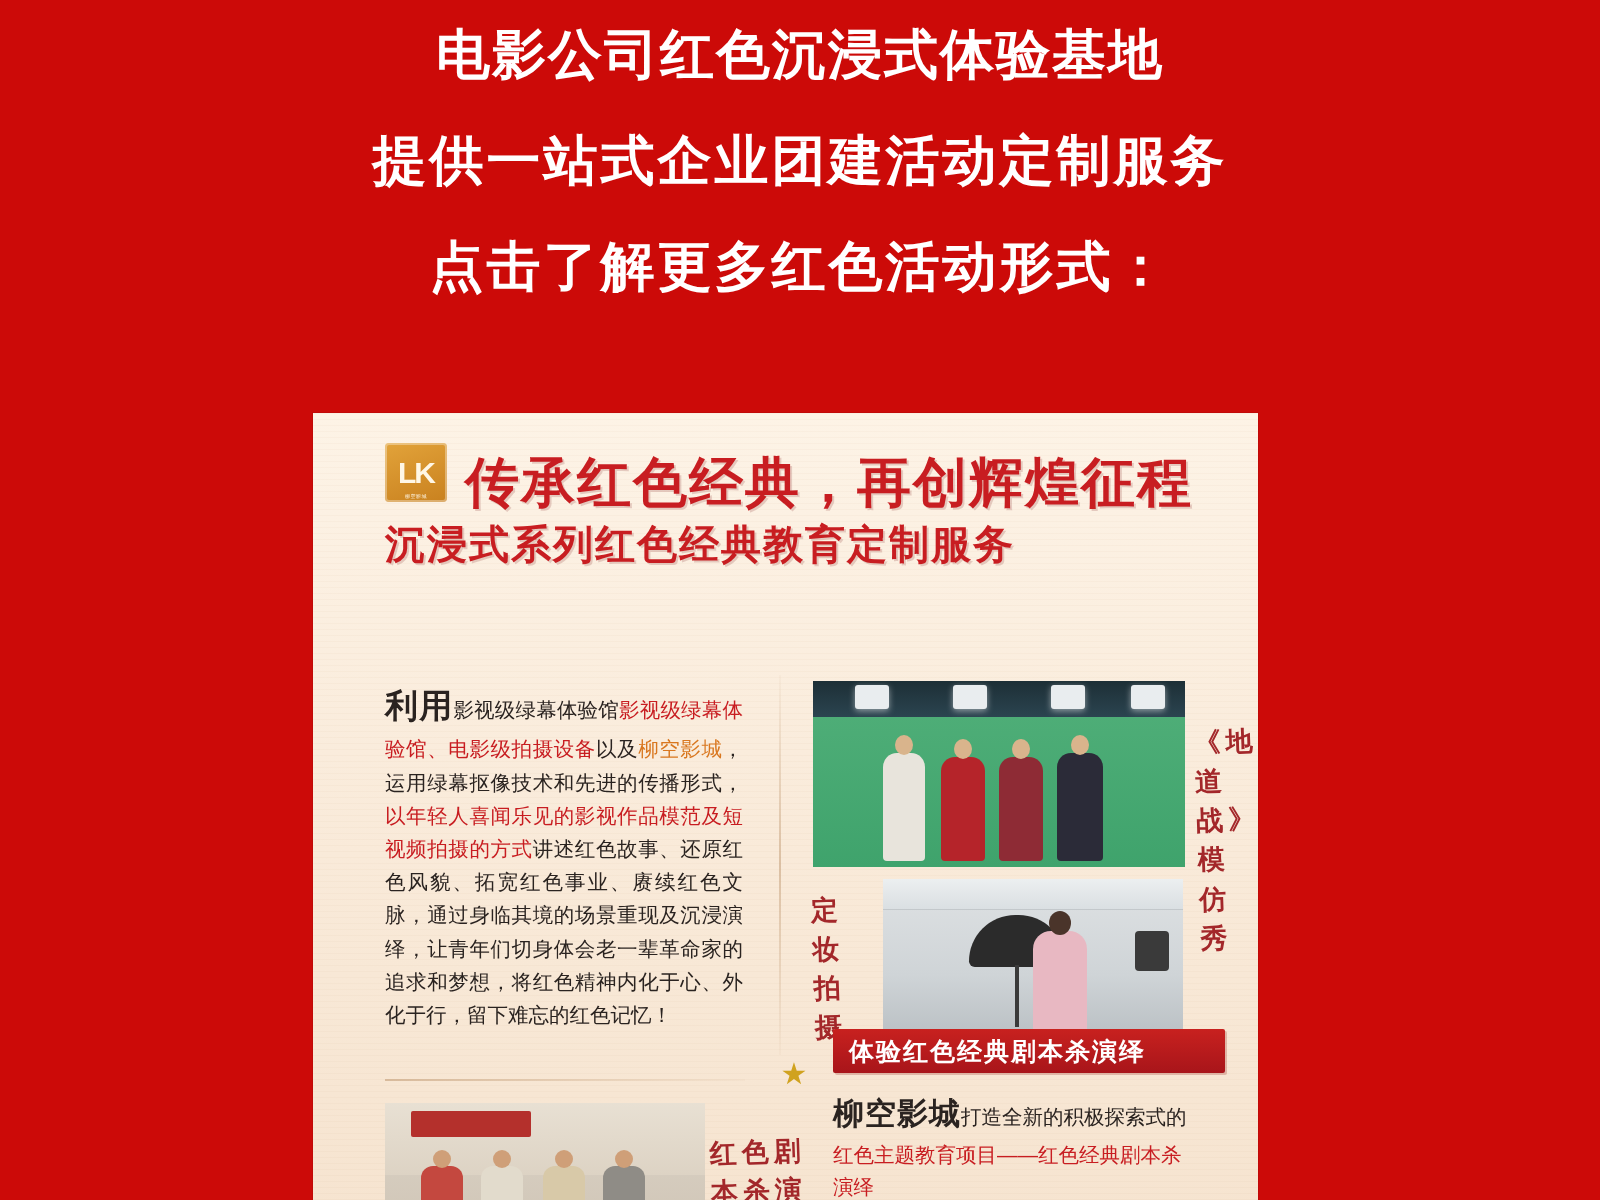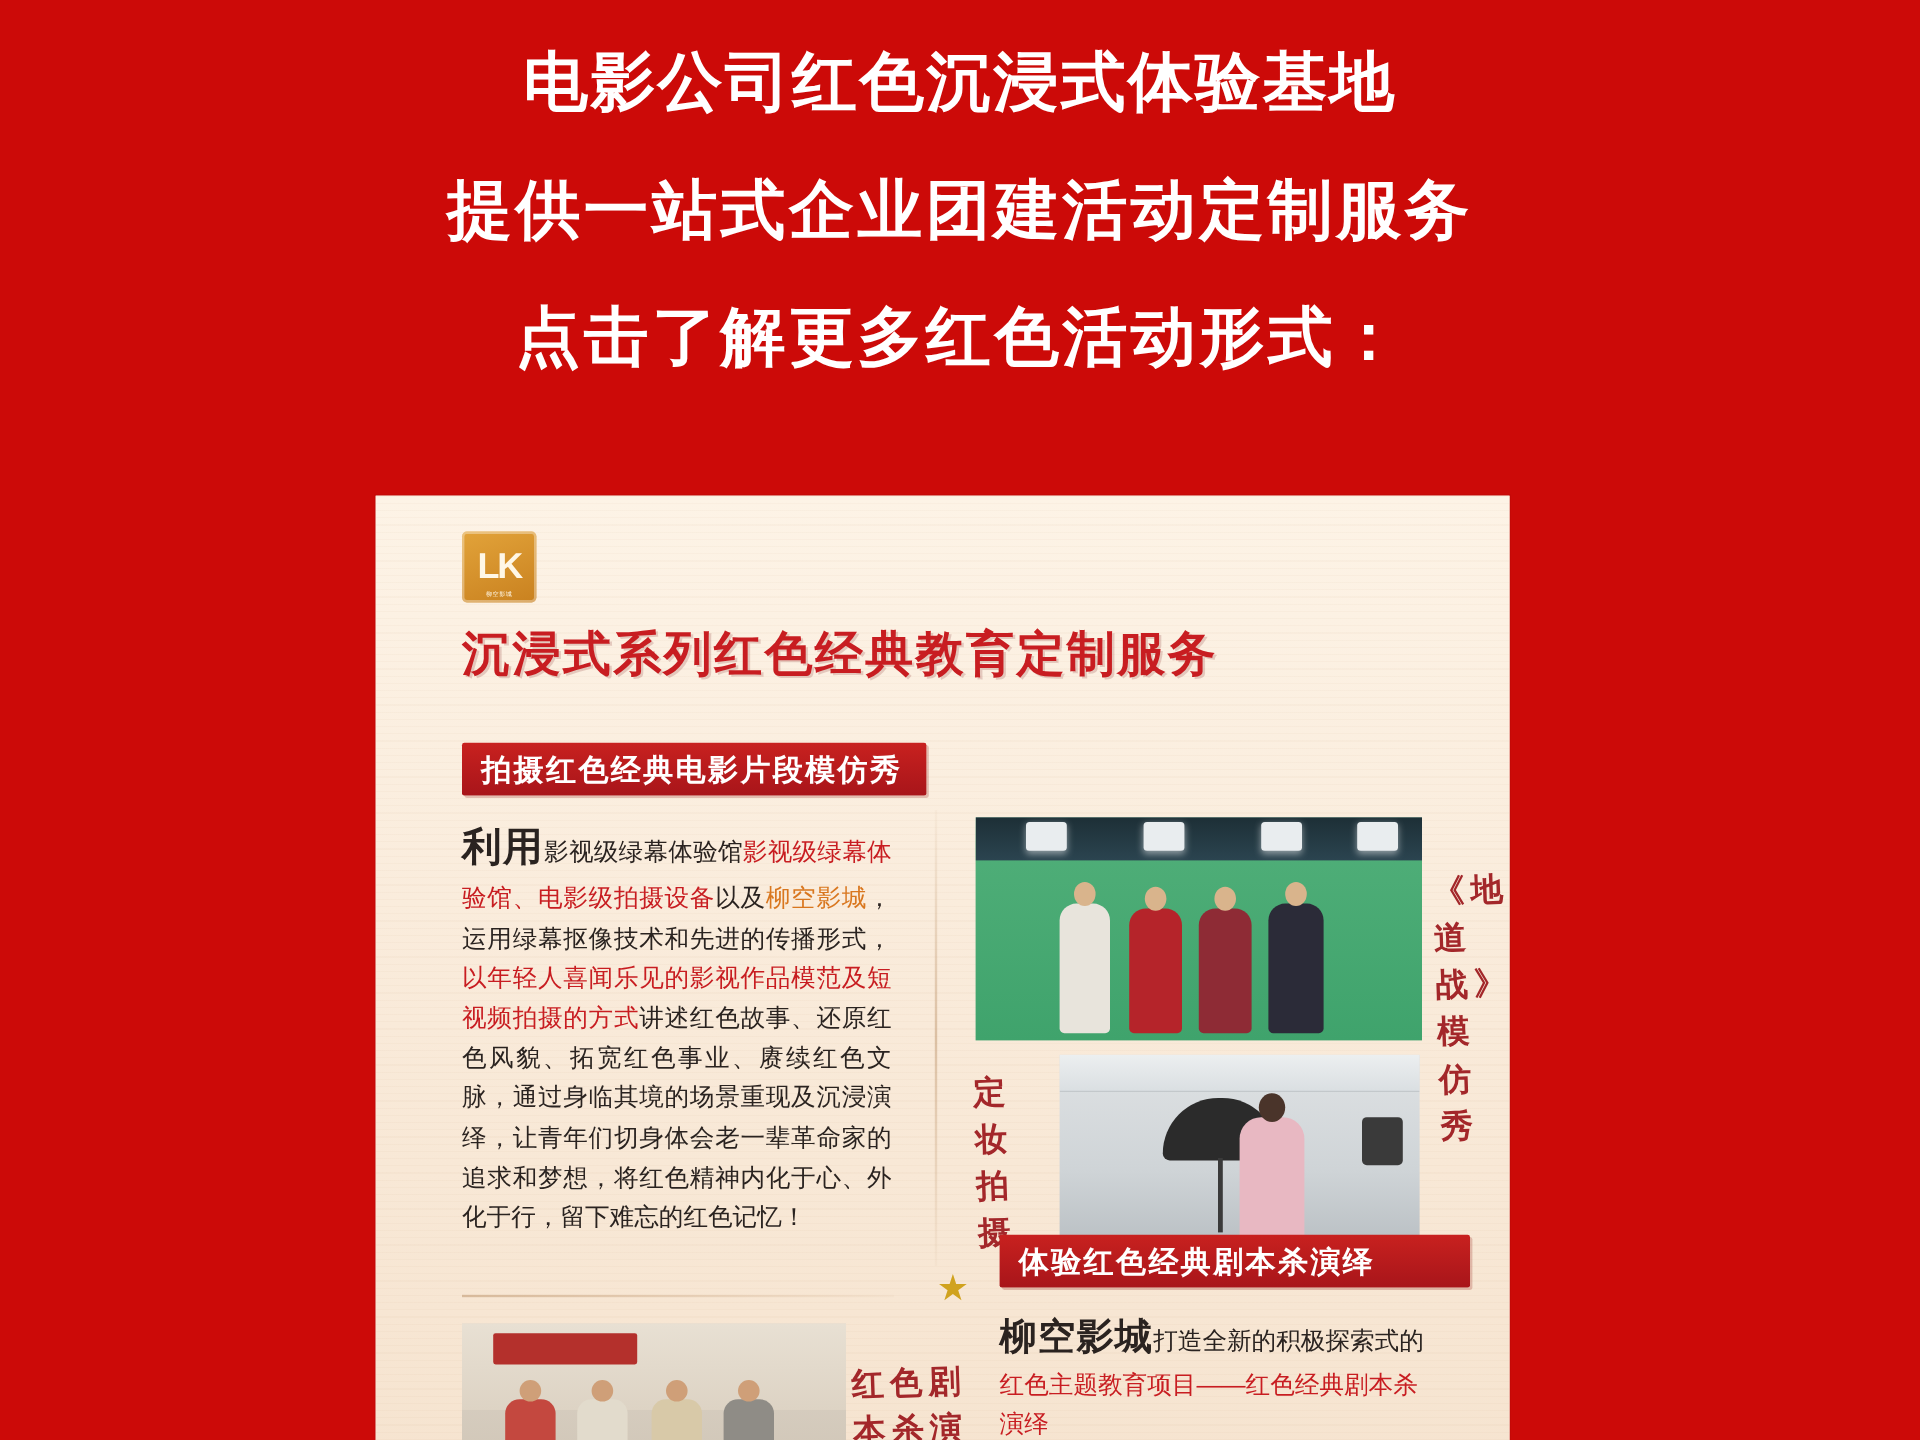--- a/index.html
+++ b/index.html
@@ -24,21 +24,21 @@
   .headline-block {
     padding-top: 26px;
     text-align: center;
   }
   .headline {
     color: #ffffff;
     font-weight: bold;
     font-size: 54px;
     letter-spacing: 2px;
     line-height: 1.0;
-    margin: 16px auto;
+    margin: 1px auto;
     white-space: nowrap;
   }
   .headline.l1 { font-size: 54px; margin-bottom: 52px; }
   .headline.l2 { font-size: 54px; margin-bottom: 52px; letter-spacing: 3px;}
   .headline.l3 { font-size: 54px; margin-bottom: 26px; letter-spacing: 3px;}
 
   
   .poster-wrap {
     position: absolute;
     left: 313px;
@@ -285,30 +285,28 @@
 
   <div class="poster-wrap">
     <div class="poster-inner">
       <div class="paper-texture"></div>
 
       <div class="poster-head">
         <div class="logo-badge">
           <span>LK</span>
           <span class="sub">柳空影城</span>
         </div>
+        <div class="poster-title-1">传承红色经典，再创辉煌征程</div>
         <div class="poster-title-2">沉浸式系列红色经典教育定制服务</div>
       </div>
 
       <div class="divider-v"></div>
       <div class="divider-h"></div>
       <div class="emblem">★</div>
 
-      <div class="band band-1">
-        <span>拍摄红色经典电影片段模仿秀</span>
-      </div>
 
       <div class="body-copy">
         <span class="lead">利用</span><span>影视级绿幕体验馆</span><span class="hl-red">影视级绿幕体验馆、</span><span class="hl-red">电影级拍摄设备</span><span>以及</span><span class="hl-orange">柳空影城</span><span>，运用绿幕抠像技术和先进的传播形式，</span><span class="hl-red">以年轻人喜闻乐见的影视作品模范及短视频拍摄的方式</span><span>讲述红色故事、还原红色风貌、拓宽红色事业、赓续红色文脉，通过身临其境的场景重现及沉浸演绎，让青年们切身体会老一辈革命家的追求和梦想，将红色精神内化于心、外化于行，留下难忘的红色记忆！</span>
       </div>
 
       <div class="photo photo-green">
         <div class="ceiling"></div>
         <div class="lamp a"></div>
         <div class="lamp b"></div>
         <div class="lamp c"></div>

